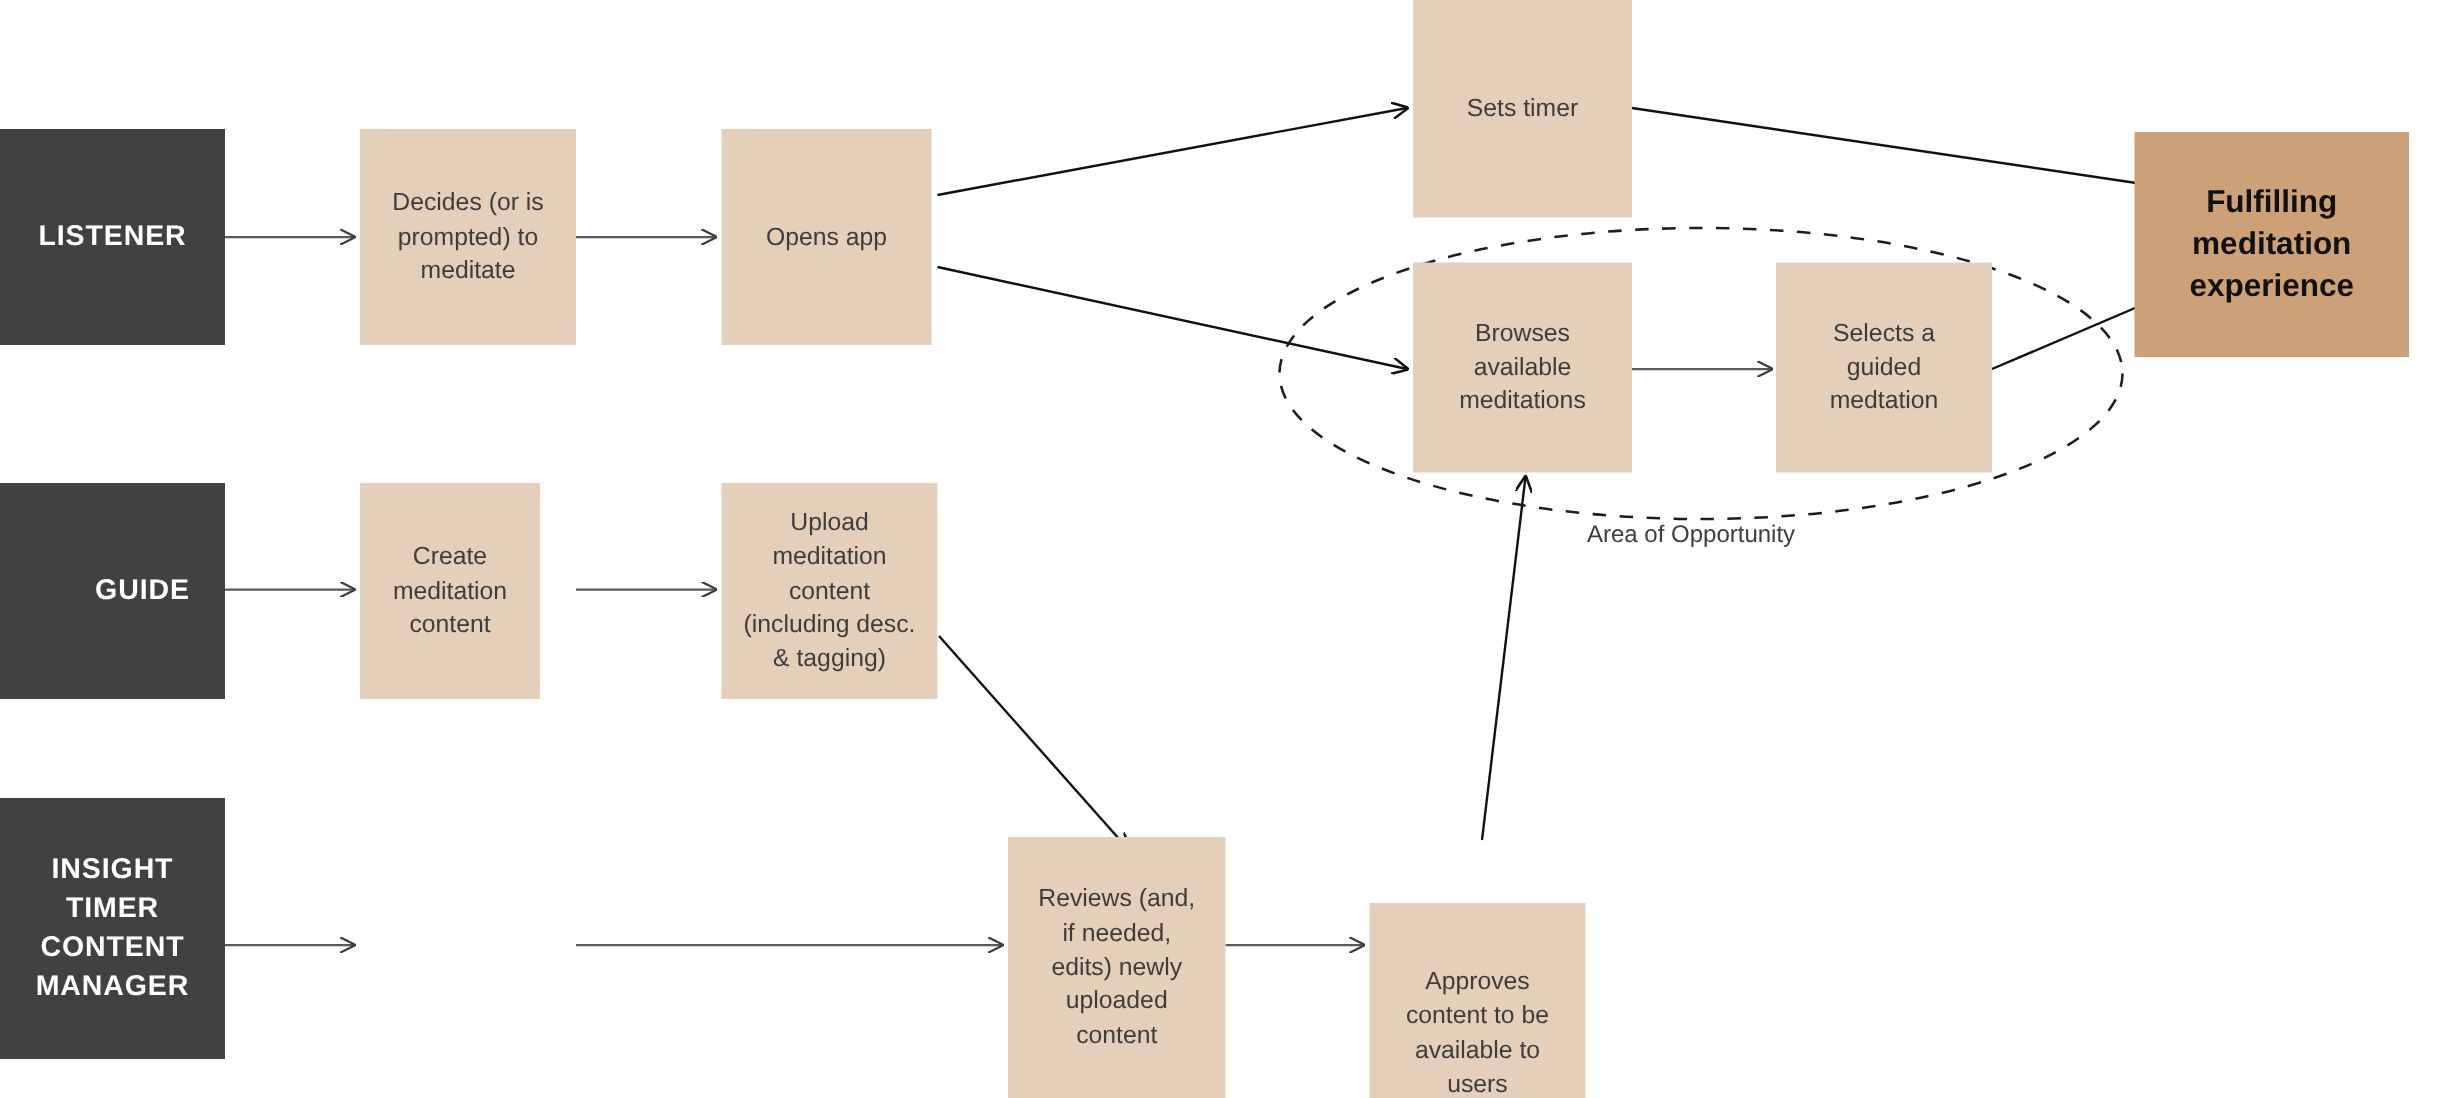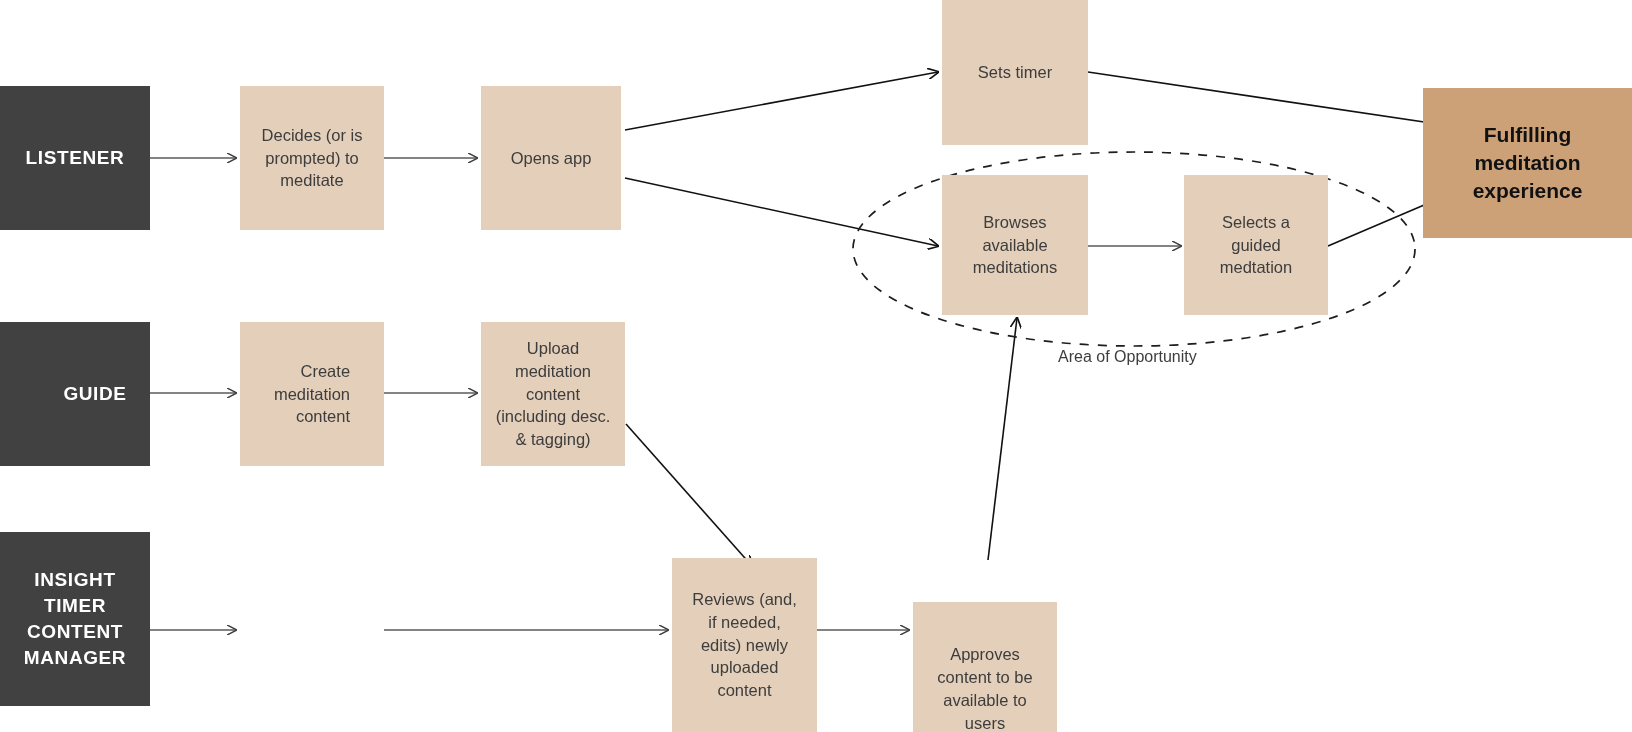--- a/index.html
+++ b/index.html
@@ -124,35 +124,35 @@
   <div class="node step" style="left:942px; top:0px; width:146px; height:145px;">
     <span class="node-text">Sets timer</span>
   </div>
 
   <div class="node step" style="left:1184px; top:175px; width:144px; height:140px;">
     <span class="node-text">Selects a
 guided
 medtation</span>
   </div>
 
-  <div class="node outcome" style="left:1423px; top:88px; width:209px; height:150px;align-items:center;">
+  <div class="node outcome" style="left:1423px; top:88px; width:183px; height:150px;align-items:center;">
     <span class="node-text">Fulfilling
 meditation
 experience</span>
   </div>
 
   <div class="ellipse-label" style="left:1058px; top:348px;">
     <span>Area of Opportunity</span>
   </div>
 
   <div class="node lane-label" style="left:0px; top:322px; width:150px; height:144px;padding-left:40px;">
     <span class="node-text">GUIDE</span>
   </div>
 
-  <div class="node step" style="left:240px; top:322px; width:144px; height:144px;text-align:right;">
+  <div class="node step" style="left:240px; top:322px; width:120px; height:144px;">
     <span class="node-text">Create
 meditation
 content</span>
   </div>
 
   <div class="node step" style="left:481px; top:322px; width:144px; height:144px;">
     <span class="node-text">Upload
 meditation
 content
 (including desc.

